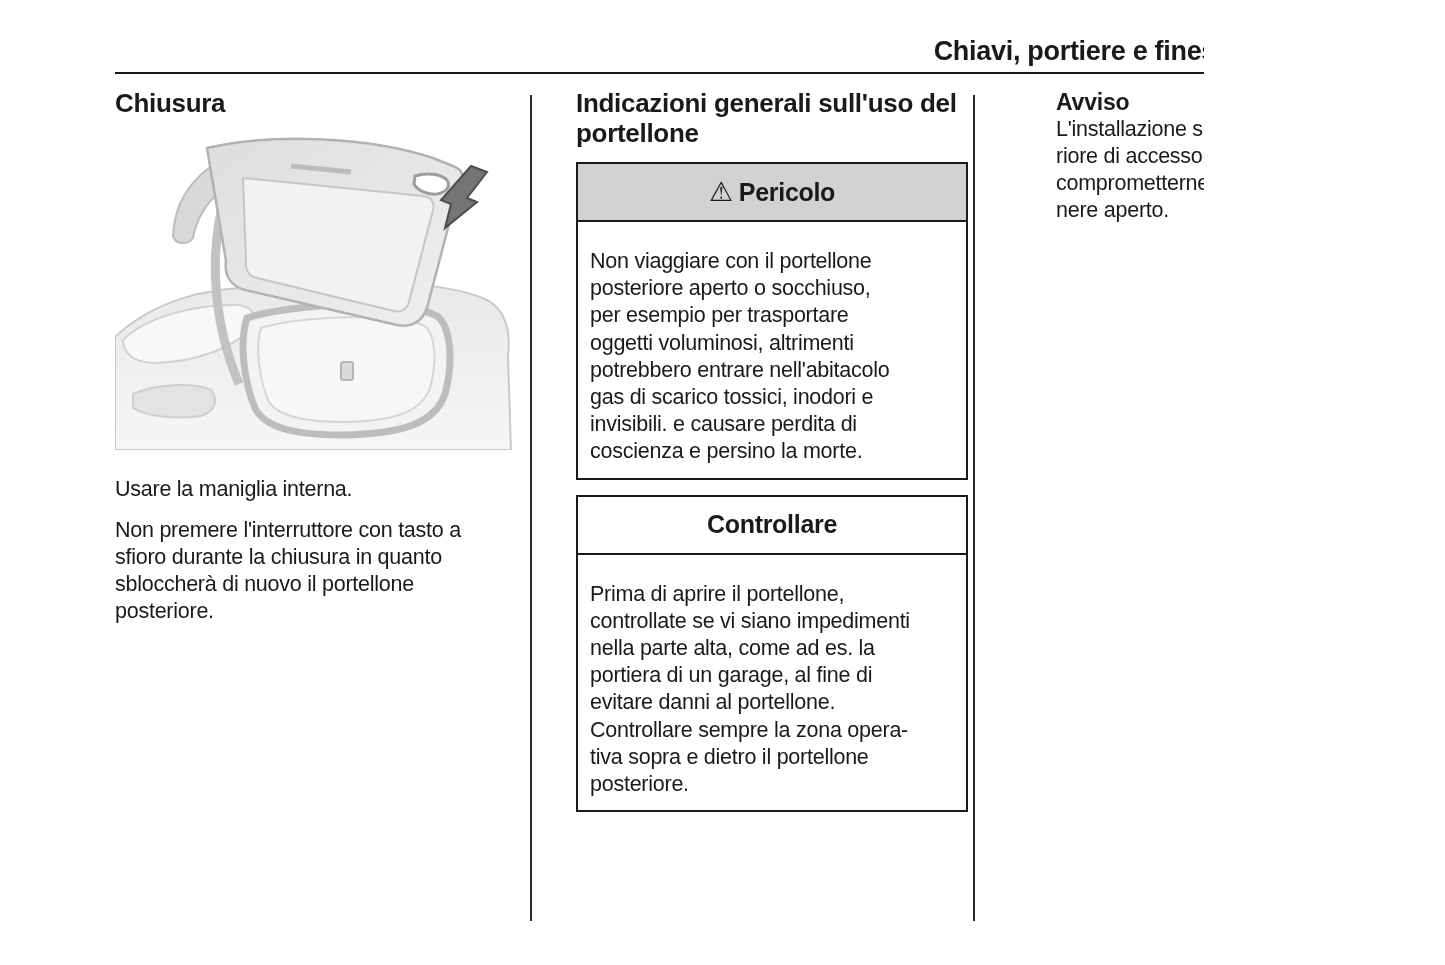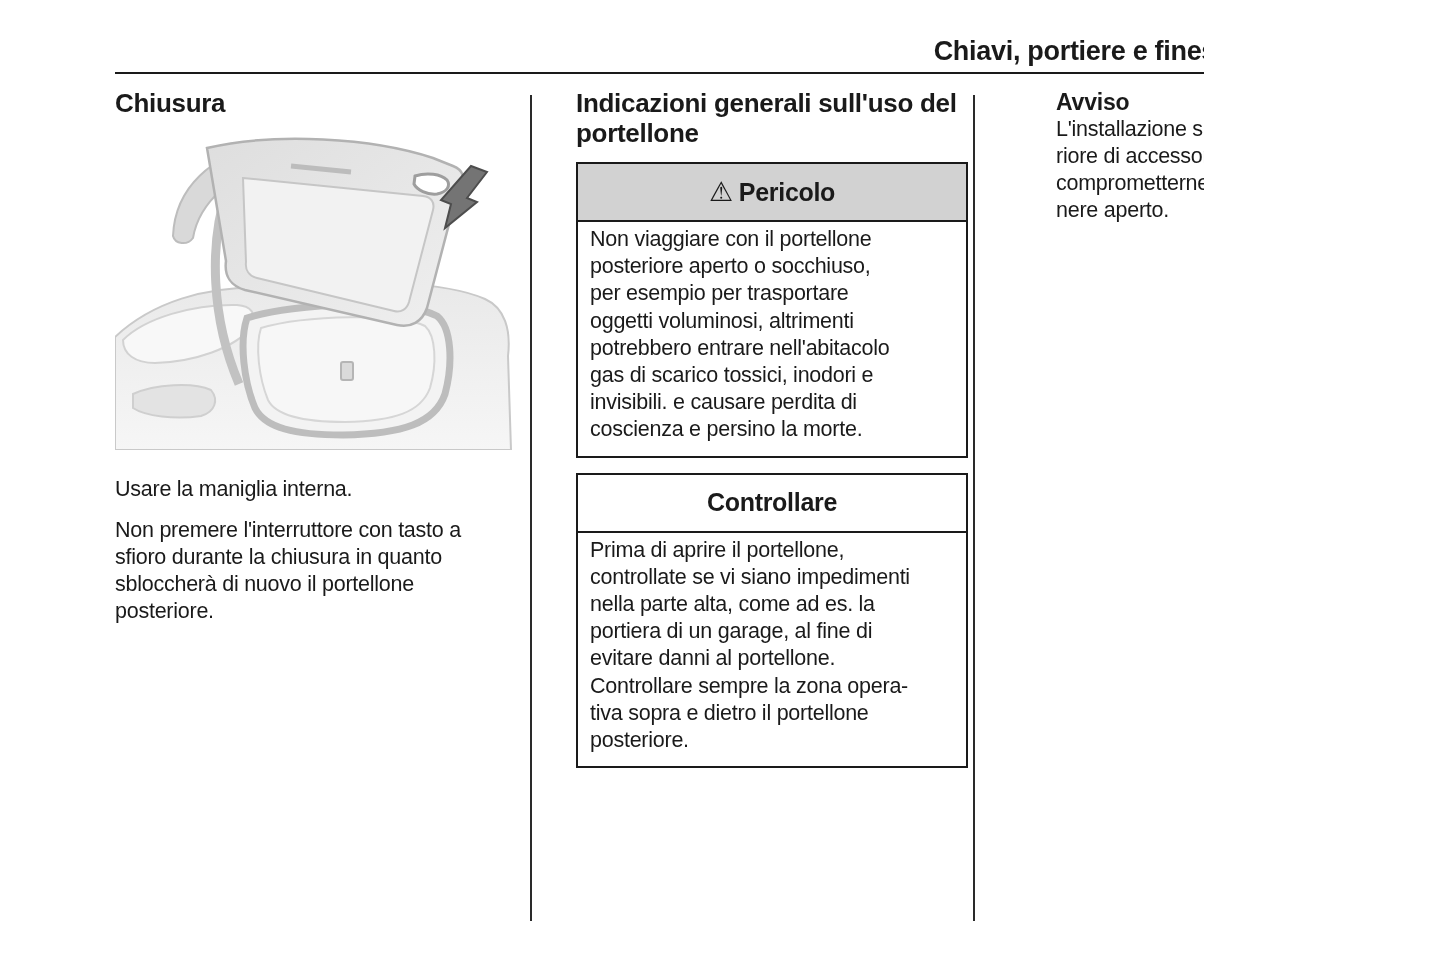--- a/index.html
+++ b/index.html
@@ -56,21 +56,21 @@
   .warn-box.caution{margin-top:15px;}
   .warn-head{
     display:flex;justify-content:center;align-items:center;gap:6px;
     border-bottom:2px solid #1a1a1a;
     font-weight:bold;font-size:25px;letter-spacing:-0.3px;
     height:56px;
   }
   .warn-head.gray{background:#d2d2d2;}
   .warn-icon{font-weight:normal;font-size:27px;line-height:1;}
   .warn-body{
-    padding:4px 8px 12px 12px;
+    padding:26px 8px 12px 12px;
     font-size:21.5px;line-height:27.2px;letter-spacing:-0.25px;
     white-space:pre-line;
   }
 </style>
 </head>
 <body>
 
 <div class="page">
 
   <div class="header-row">

